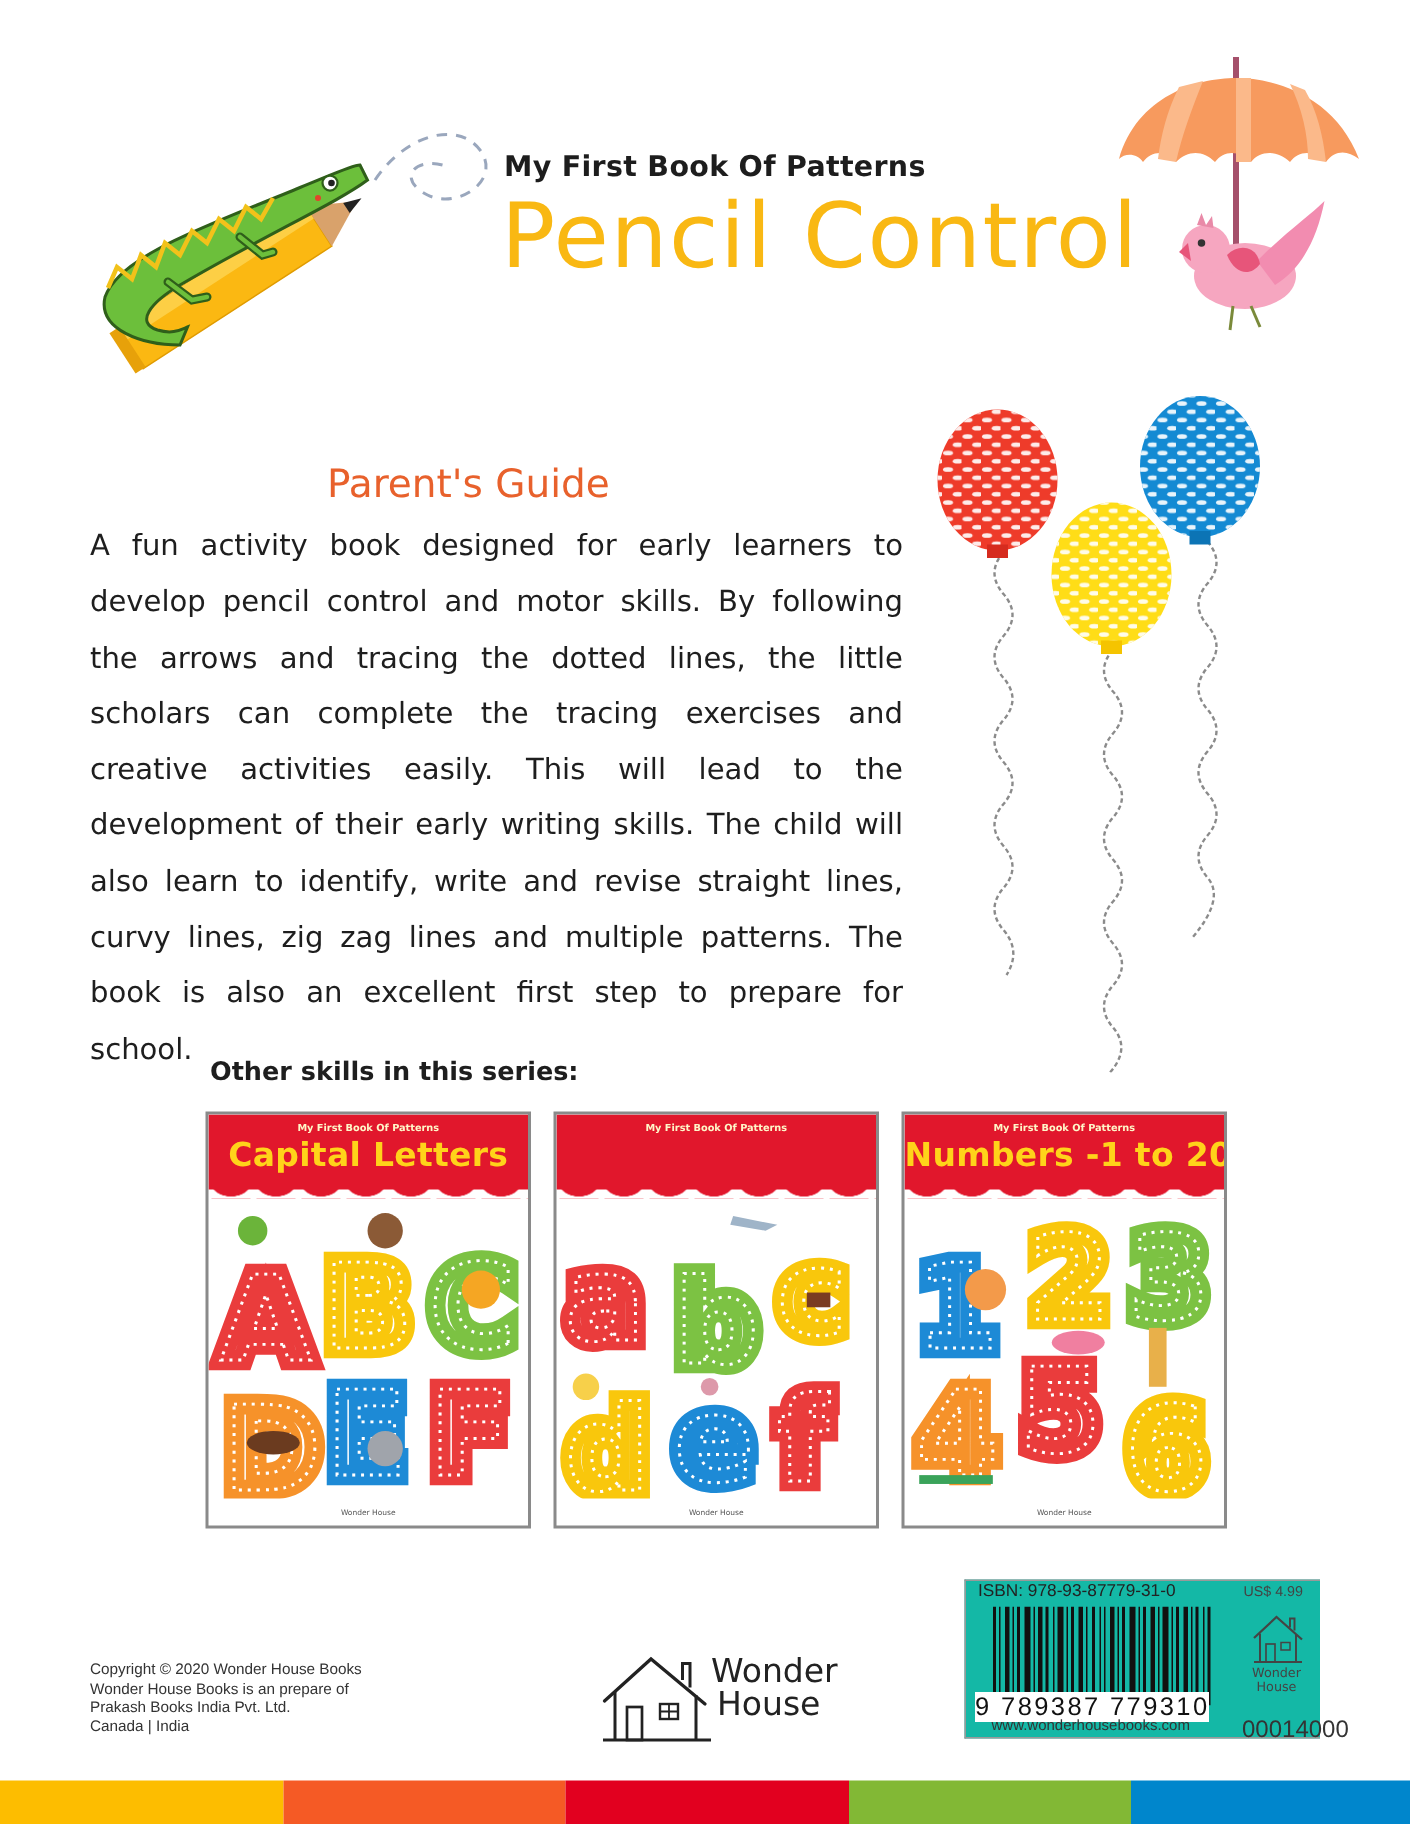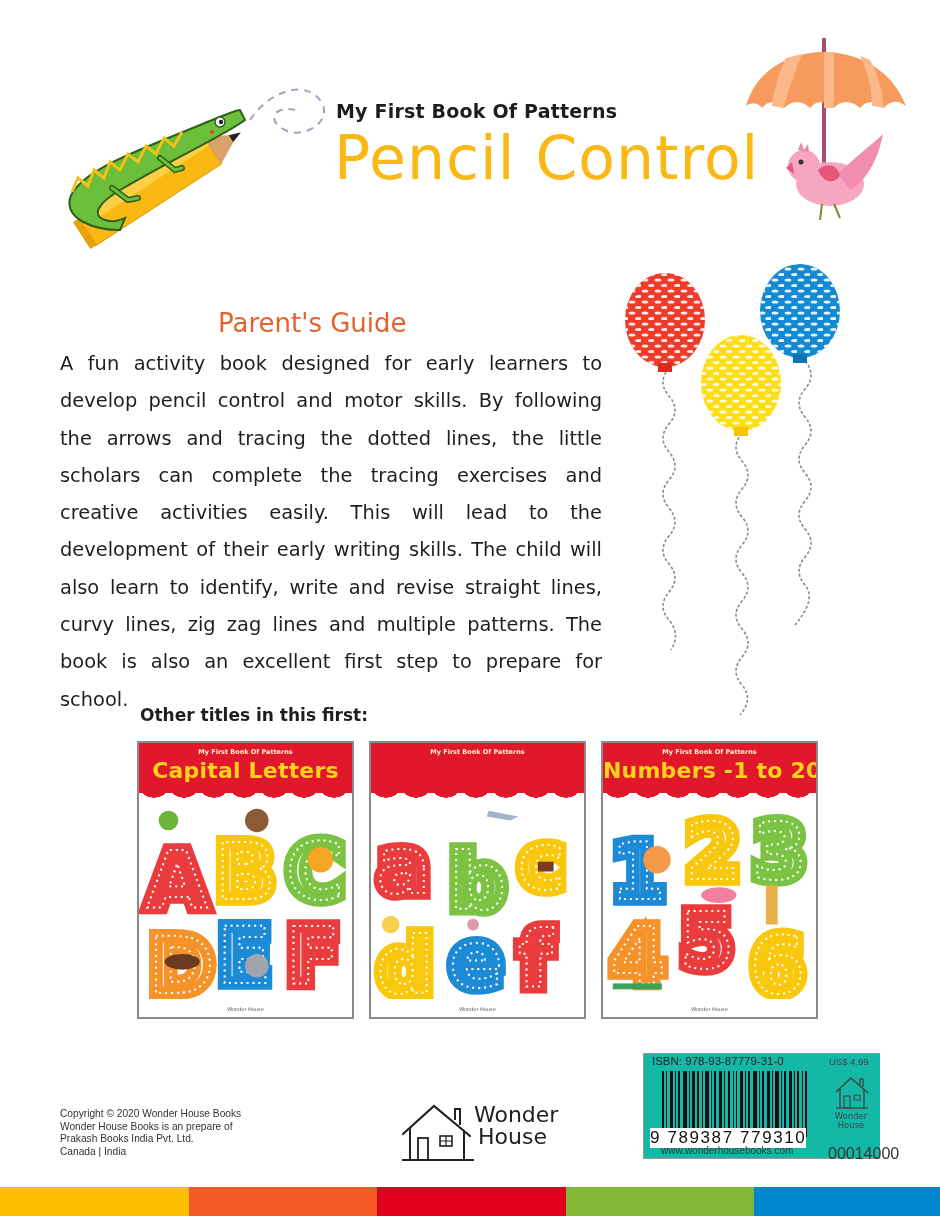--- a/index.html
+++ b/index.html
@@ -112,21 +112,21 @@
 
   <ellipse cx="126" cy="128" rx="40" ry="48" fill="#ffdd17"></ellipse>
   <ellipse cx="126" cy="128" rx="40" ry="48" fill="url(#dots)"></ellipse>
   <rect x="119" y="172" width="14" height="9" fill="#f5c400"></rect>
 
   <ellipse cx="185" cy="56" rx="40" ry="47" fill="#148ad3"></ellipse>
   <ellipse cx="185" cy="56" rx="40" ry="47" fill="url(#dots)"></ellipse>
   <rect x="178" y="99" width="14" height="9" fill="#0c74b5"></rect>
 </svg>
 
-<div class="abs other-titles">Other titles in this first:</div>
+<div class="abs other-titles">Other skills in this series:</div>
 
 <div class="abs cover" style="left:137px">
   <div class="cover-head">
     <div class="cover-sub">My First Book Of Patterns</div>
     <div class="cover-title">Capital Letters</div>
   </div>
   <svg class="cover-art" viewBox="0 0 217 200">
     <g font-family="DejaVu Sans, sans-serif" font-weight="bold" font-size="80" fill="none" stroke-width="14">
       <text x="8" y="108" stroke="#ea3c3c">A</text>
       <text x="78" y="100" stroke="#f9c70c">B</text>

